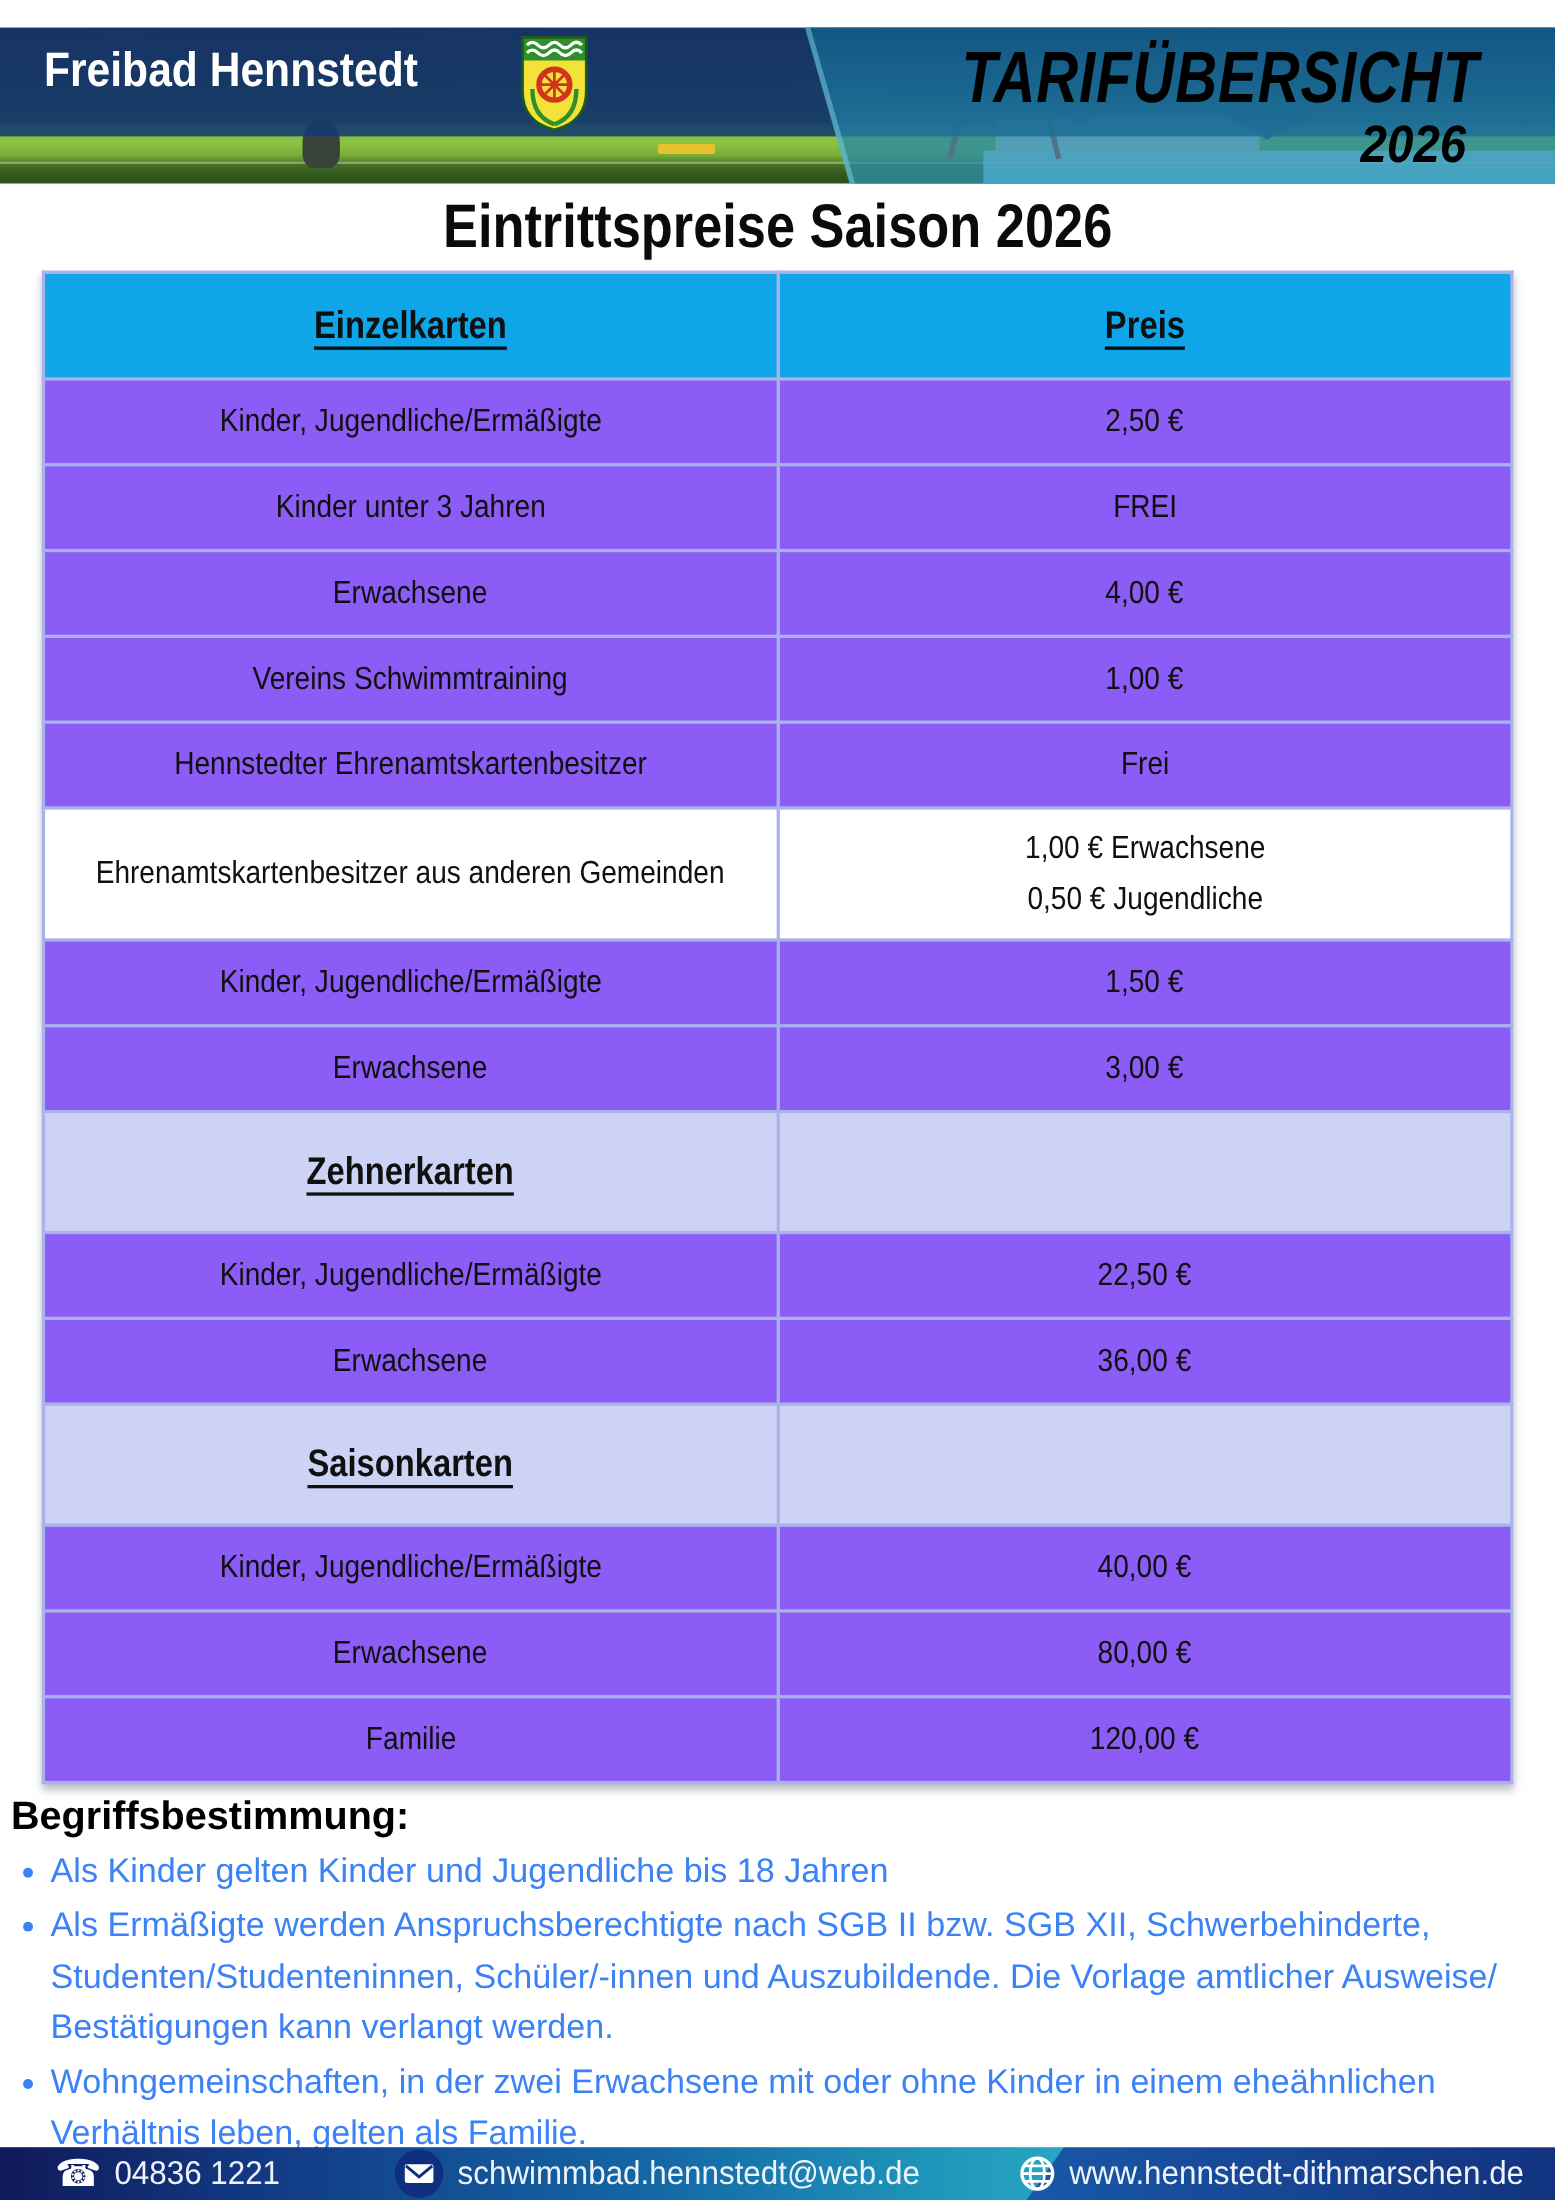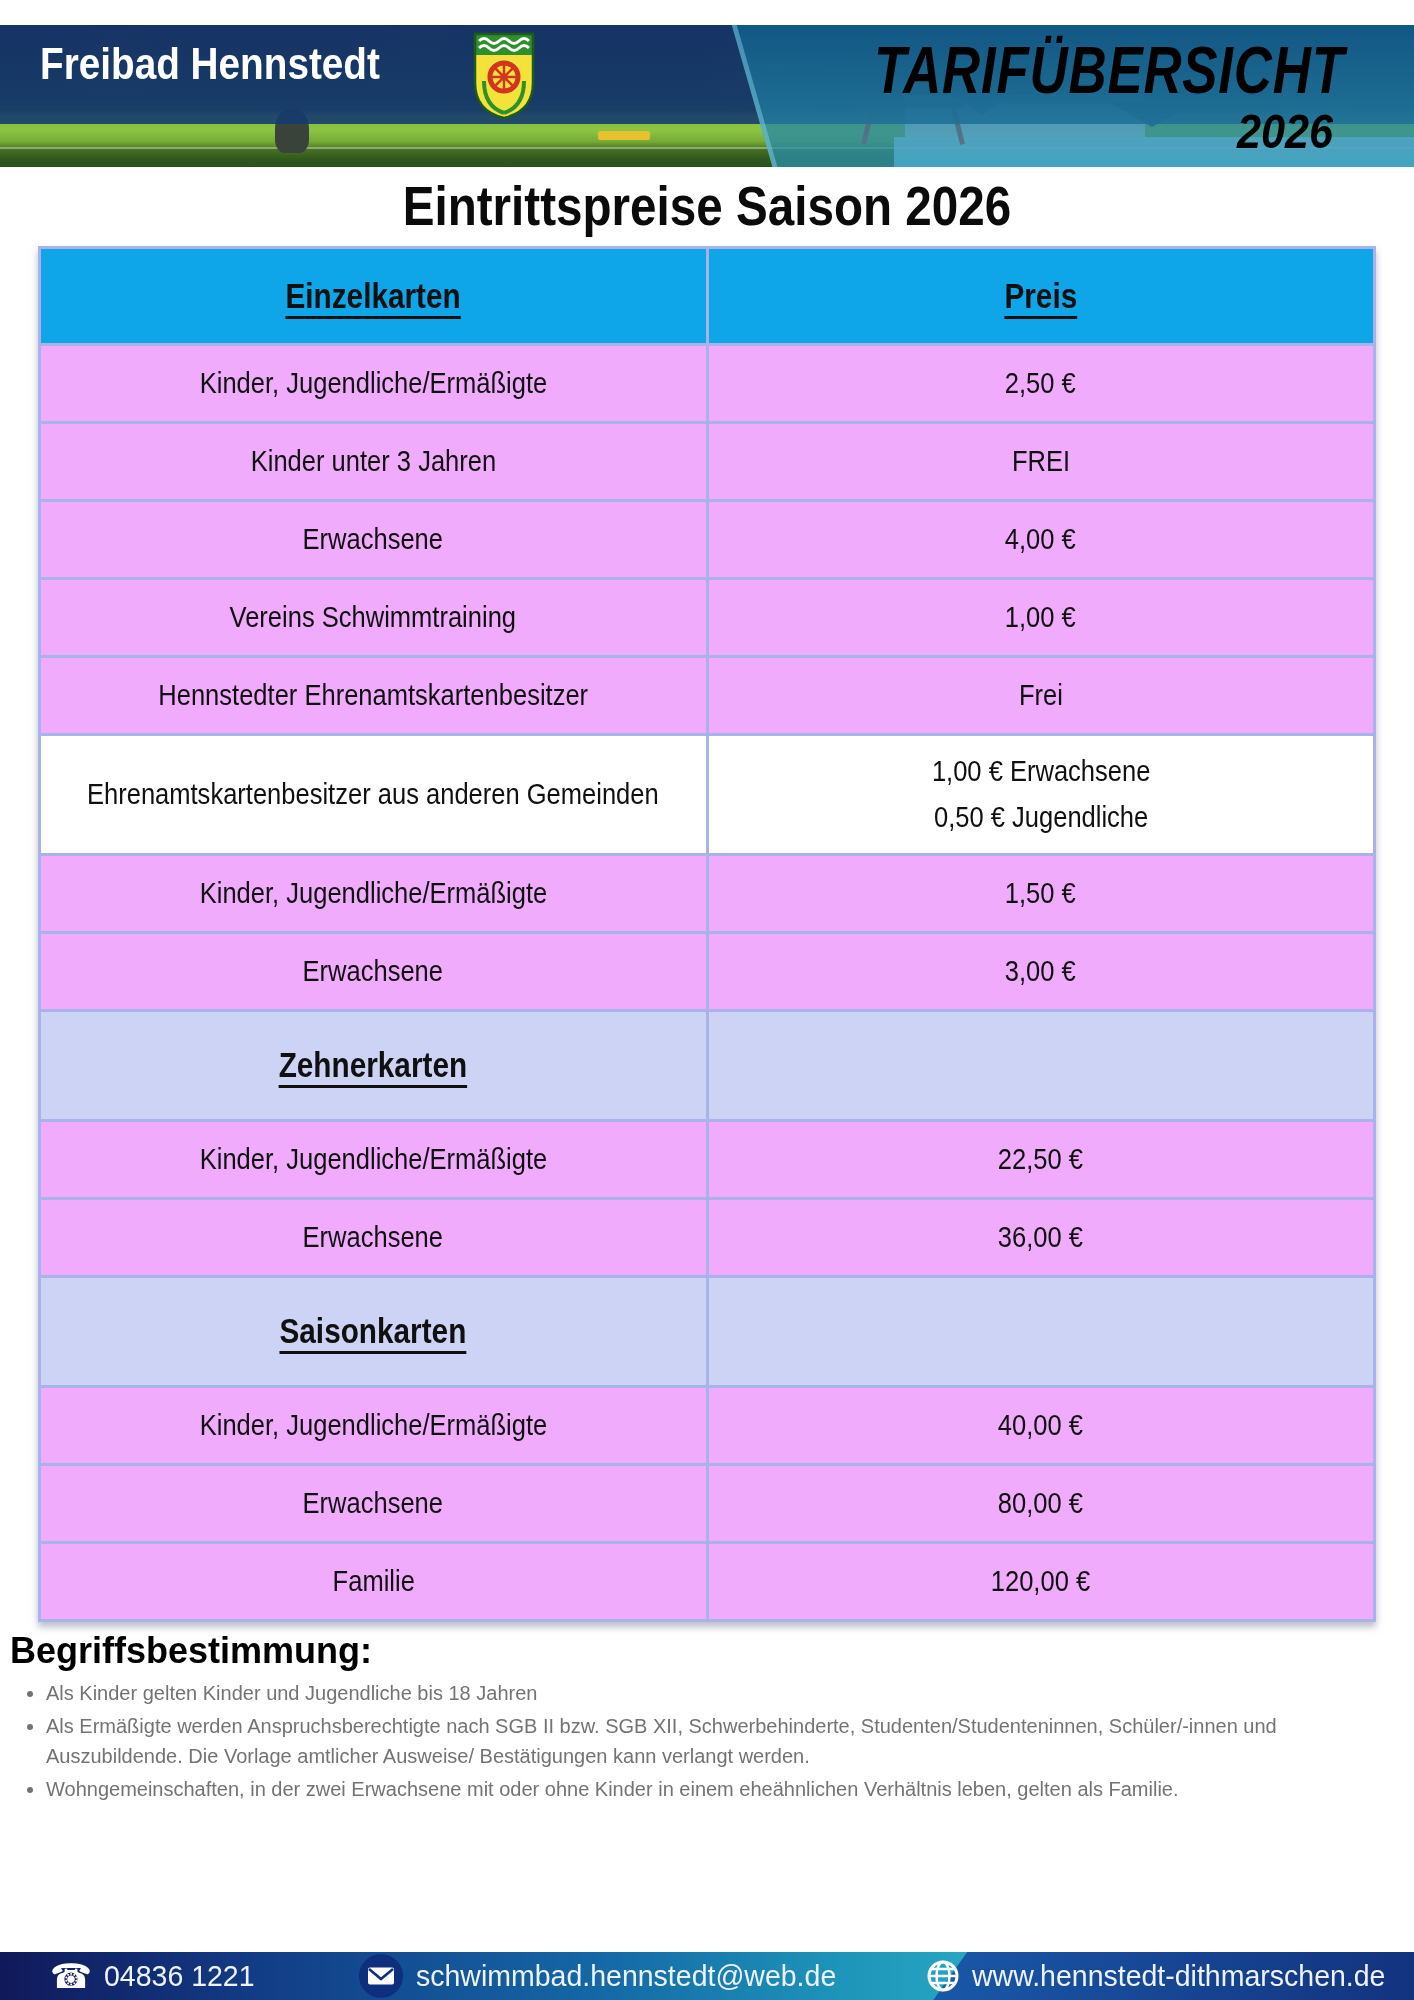--- a/index.html
+++ b/index.html
@@ -50,34 +50,34 @@
     transform:scaleX(.9);transform-origin:center;}
   
   h1.page-title{margin:10px 0 10px;text-align:center;font-size:56px;line-height:1.05;font-weight:800;color:#0b0b0b;}
   h1.page-title span{display:inline-block;transform:scaleX(.85);white-space:nowrap;}
   
   table.prices{width:1338px;margin:0 38px;border-collapse:collapse;
     box-shadow:0 5px 7px rgba(120,125,150,.5);}
   table.prices td,table.prices th{border:3px solid #a9b3ea;width:50%;text-align:center;
     vertical-align:middle;padding:0;color:#101010;}
   tr.tr-head{height:97px;}  tr.tr-head th{background:#0ea5e9;}
-  tr.tr-std{height:78px;}   tr.tr-std td{background:#f0abfc;}
+  tr.tr-std{height:78px;}   tr.tr-std td{background:#8b5cf6;}
   tr.tr-dbl{height:120px;}  tr.tr-dbl td{background:#ffffff;}
   tr.tr-sec{height:110px;}  tr.tr-sec th{background:#cdd3f4;}
   tr.tr-sec-tall{height:148px;}
   .cell{display:inline-block;font-size:29px;font-weight:400;transform:scaleX(.88);white-space:nowrap;}
   .hcell{display:inline-block;font-size:35px;font-weight:800;transform:scaleX(.85);white-space:nowrap;}
   .u{text-decoration:underline;text-decoration-thickness:3px;text-underline-offset:8px;}
   .sec-sub{display:block;font-size:23px;font-weight:700;margin-top:12px;transform:scaleX(.88);white-space:nowrap;}
   .price2{font-size:29px;line-height:1.6;display:inline-block;transform:scaleX(.88);}
   
   .notes{margin:8px 6px 0 10px;}
   .notes h2{margin:0 0 6px;font-size:36px;font-weight:800;color:#000;}
   .notes ul{margin:0;padding-left:36px;}
-  .notes li{font-size:20px;line-height:1.5;color:#737373;margin-bottom:3px;}
+  .notes li{font-size:31px;line-height:1.5;color:#3b82f6;margin-bottom:3px;}
   
   .footer{position:absolute;left:0;right:0;bottom:0;height:48px;
     background:linear-gradient(90deg,#10195a 0%,#123c86 18%,#1467a5 42%,#1e96ba 60%,#27a5c2 68%);}
   .footer-right{position:absolute;top:0;bottom:0;left:66%;right:0;z-index:1;
     background:linear-gradient(90deg,#1958a8,#13337f);
     clip-path:polygon(34px 0,100% 0,100% 100%,0 100%);}
   .f-item{position:absolute;top:0;height:48px;display:flex;align-items:center;gap:12px;
     color:#eef3fb;font-size:30px;z-index:2;}
   .f-item .txt{display:inline-block;transform:scaleX(.95);transform-origin:left center;white-space:nowrap;}
   .f-phone{left:50px;} .f-mail{left:358px;} .f-web{left:926px;}

